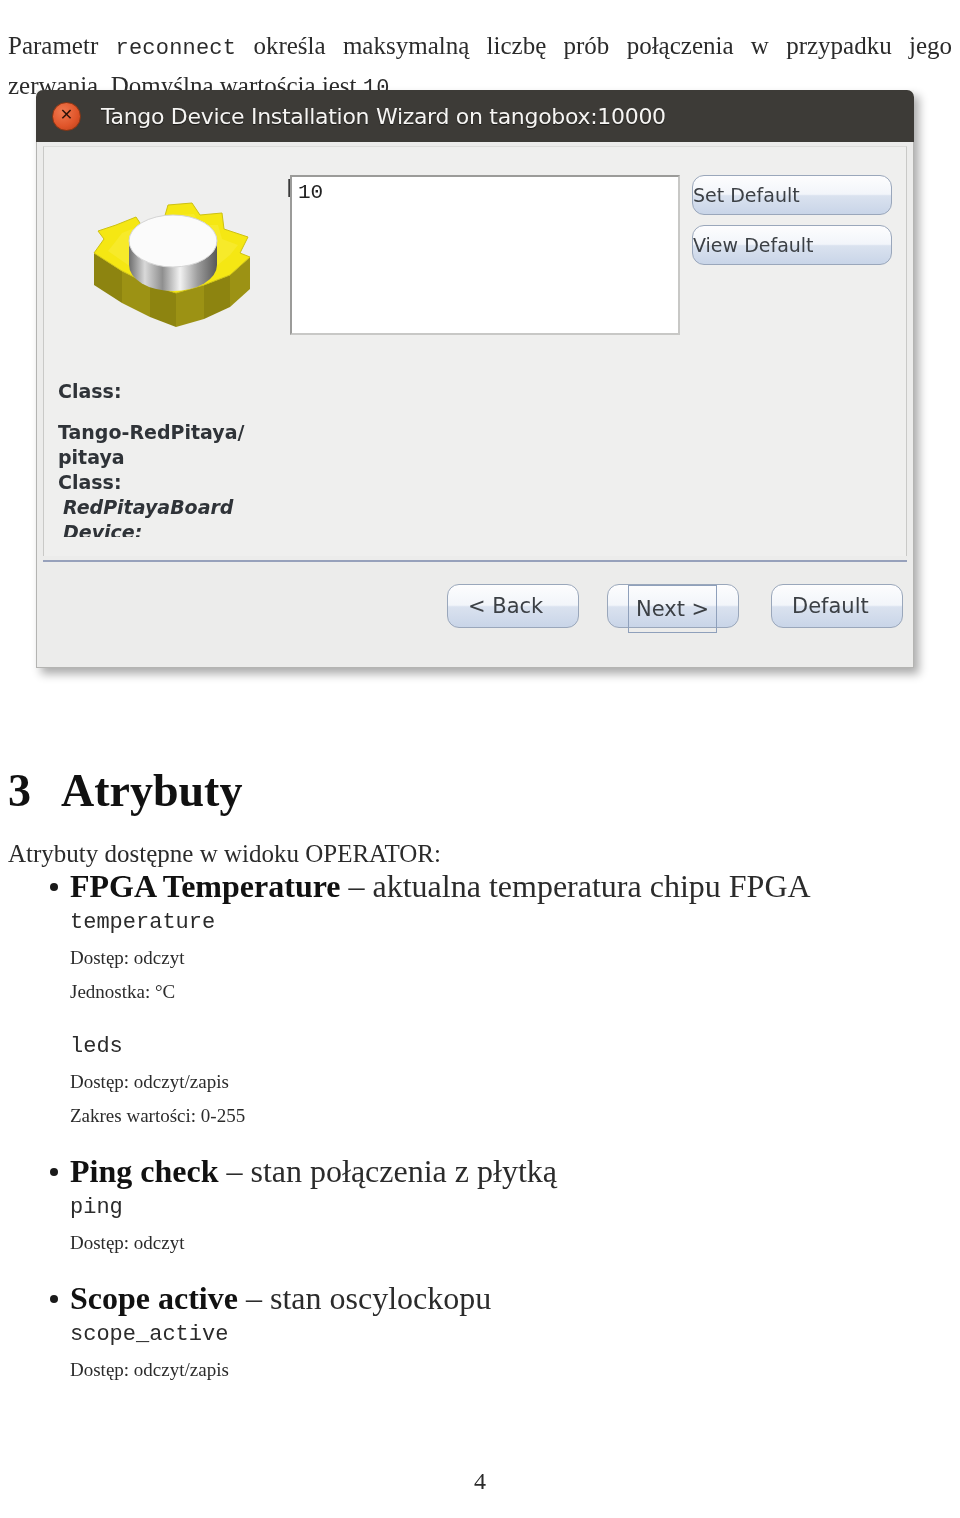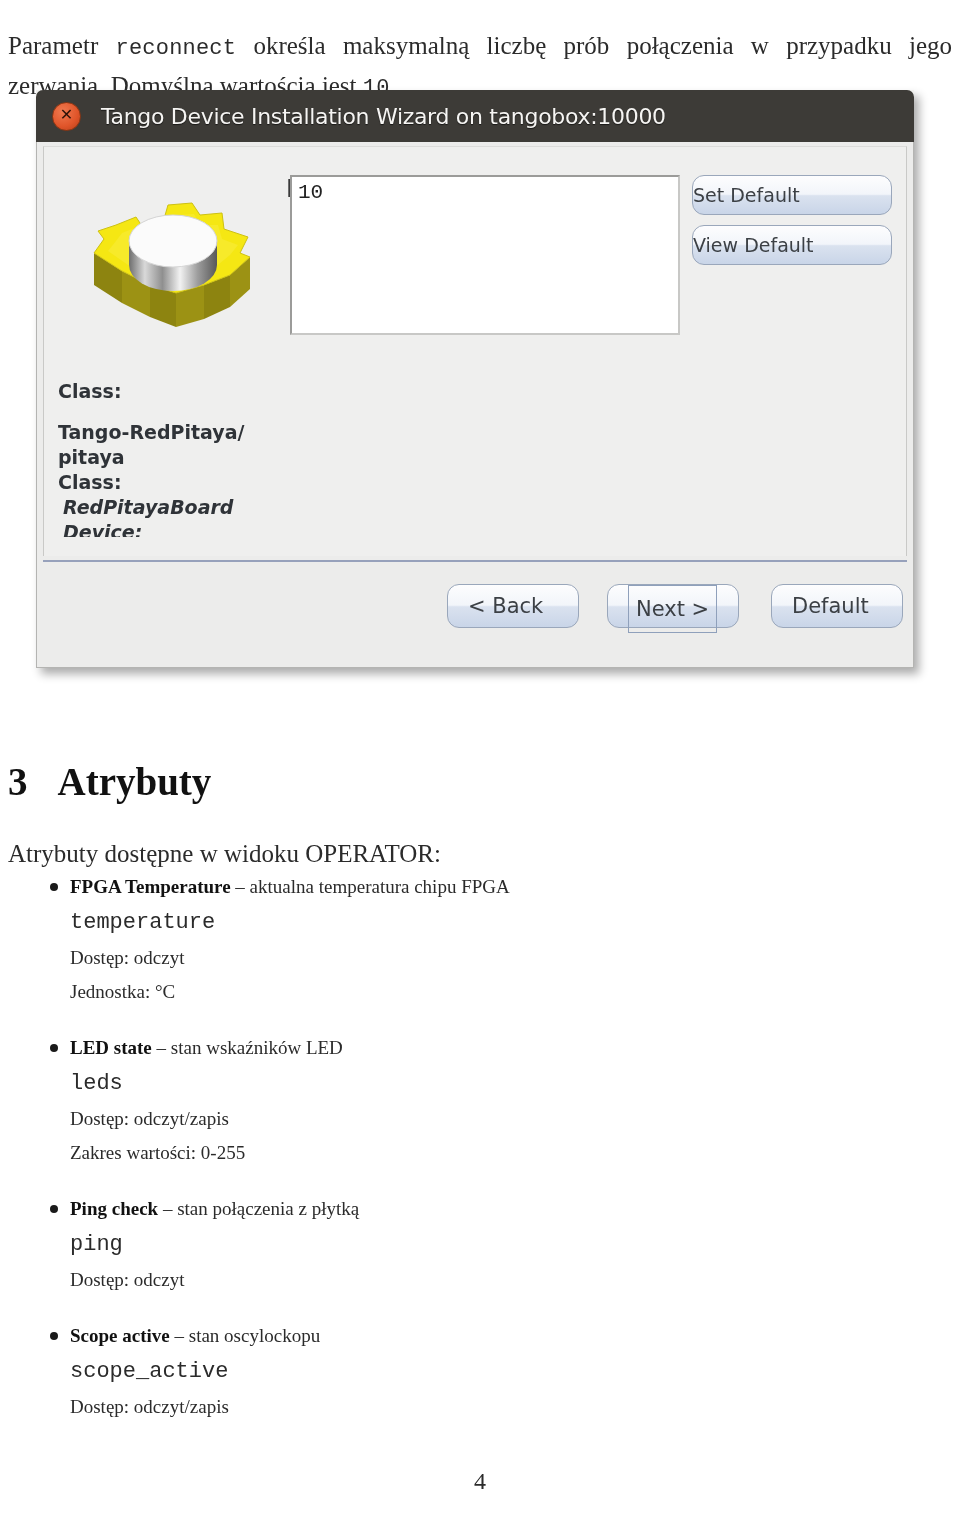--- a/index.html
+++ b/index.html
@@ -227,21 +227,21 @@
     display: inline-block;
     padding: 2px 7px;
     border: 1px solid #8fa0bb;
   }
 
   
   #section-heading {
     position: absolute;
     left: 8px;
     top: 733px;
-    font-size: 39px;
+    font-size: 46px;
     font-weight: bold;
     color: #111;
     font-family: "Liberation Serif", "DejaVu Serif", serif;
   }
   #section-heading .num { margin-right: 30px; }
 
   #section-intro {
     position: absolute;
     left: 8px;
     top: 815px;
@@ -255,21 +255,21 @@
     top: 868px;
     right: 8px;
     margin: 0;
     padding: 0;
     list-style: none;
   }
   #attr-list > li { margin-bottom: 20px; }
   .li-head {
     position: relative;
     padding-left: 62px;
-    font-size: 19px;
+    font-size: 32px;
     line-height: 37px;
     color: #2b2b2b;
   }
   .li-head .bullet {
     position: absolute;
     left: 42px;
     top: 15px;
     width: 8px;
     height: 8px;
     border-radius: 50%;
@@ -393,23 +393,20 @@
   <li>
     <div class="li-head">
       <span class="bullet"></span><span class="term">FPGA Temperature</span><span> – </span><span>aktualna temperatura chipu FPGA</span>
     </div>
     <div class="li-sub mono-line">temperature</div>
     <div class="li-sub">Dostęp: odczyt</div>
     <div class="li-sub">Jednostka: °C</div>
   </li>
 
   <li>
-    <div class="li-head">
-      <span class="bullet"></span><span class="term">LED state</span><span> – </span><span>stan wskaźników LED</span>
-    </div>
     <div class="li-sub mono-line">leds</div>
     <div class="li-sub">Dostęp: odczyt/zapis</div>
     <div class="li-sub">Zakres wartości: 0-255</div>
   </li>
 
   <li>
     <div class="li-head">
       <span class="bullet"></span><span class="term">Ping check</span><span> – </span><span>stan połączenia z płytką</span>
     </div>
     <div class="li-sub mono-line">ping</div>

